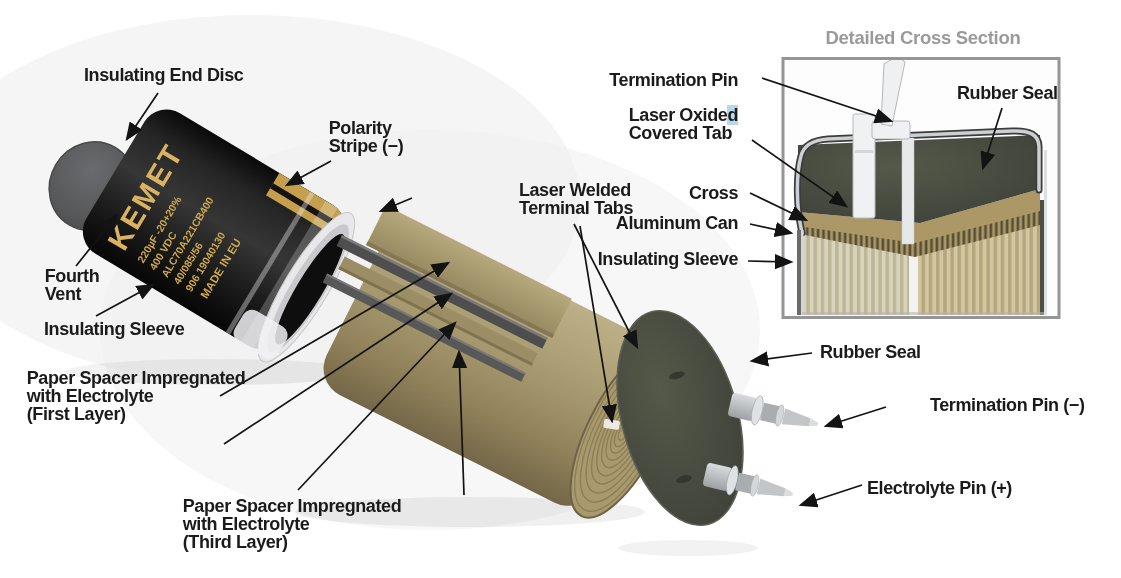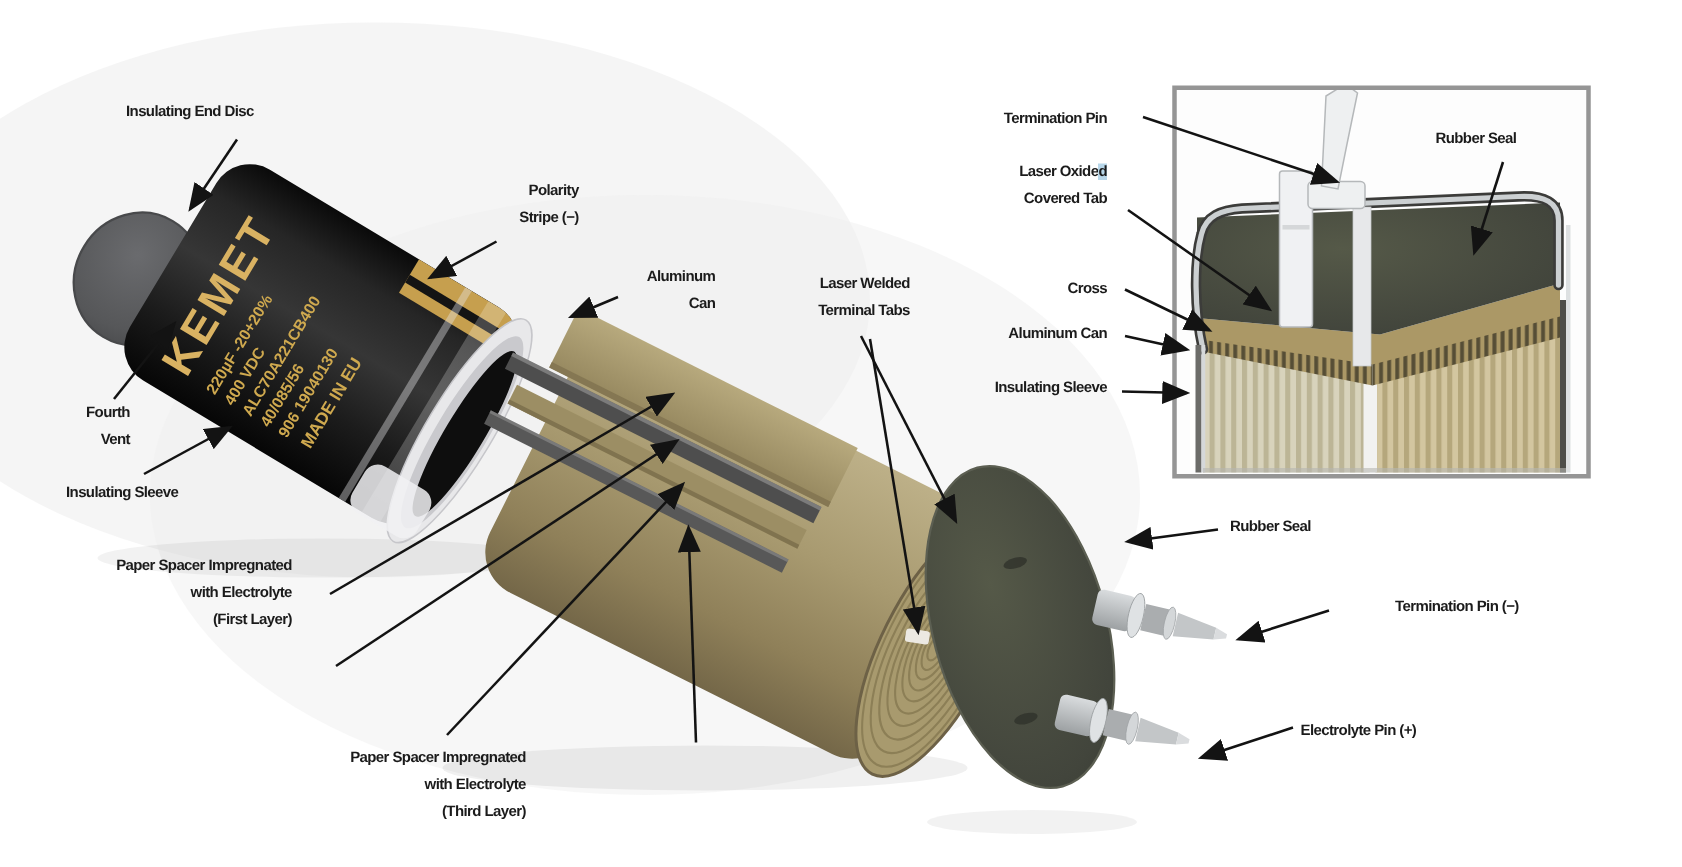--- a/index.html
+++ b/index.html
@@ -1,22 +1,22 @@
 <!DOCTYPE html>
 <html><head>
 <meta charset="utf-8">
 <style>
   html,body{margin:0;padding:0;background:#ffffff;}
   .stage{position:relative;width:1121px;height:578px;background:#ffffff;overflow:hidden;
          font-family:"Liberation Sans",sans-serif;}
   svg.art{position:absolute;left:0;top:0;}
-  .lbl{position:absolute;font-weight:700;font-size:10px;line-height:18px;color:#1b1b1b;
+  .lbl{position:absolute;font-weight:700;font-size:18px;line-height:18px;color:#1b1b1b;
        letter-spacing:-0.4px;white-space:pre-line;}
-  .c{text-align:right;transform:translateX(-50%);}
-  .r{text-align:right;}
+  .c{text-align:left;transform:translateX(-50%);}
+  .r{text-align:left;}
   .hl{background:#b8d7ea;}
   .inset-title{position:absolute;font-weight:700;font-size:18.5px;color:#9a9a9a;
        letter-spacing:-0.3px;transform:translateX(-50%);white-space:nowrap;}
 </style>
 </head>
 <body>
 
 <div class="stage">
 
 <svg class="art" width="1121" height="578" viewBox="0 0 1121 578">
@@ -208,34 +208,33 @@
     <line x1="464" y1="495" x2="459" y2="352" marker-end="url(#ah)"></line>
   </g>
 </svg>
 
 <div class="lbl" style="left:84px;top:66px">Insulating End Disc</div>
 <div class="lbl c" style="left:72px;top:267px">Fourth
 Vent</div>
 <div class="lbl" style="left:44px;top:320px">Insulating Sleeve</div>
 <div class="lbl c" style="left:366px;top:119px">Polarity
 Stripe (−)</div>
-<div class="lbl c" style="left:454px;top:176px">Aluminum
-Can</div>
 <div class="lbl c" style="left:576px;top:181px">Laser Welded
 Terminal Tabs</div>
 <div class="lbl c" style="left:136px;top:369px">Paper Spacer Impregnated
 with Electrolyte
 (First Layer)</div>
 <div class="lbl c" style="left:292px;top:497px">Paper Spacer Impregnated
 with Electrolyte
 (Third Layer)</div>
 <div class="lbl" style="left:820px;top:343px">Rubber Seal</div>
 <div class="lbl" style="left:930px;top:396px">Termination Pin (−)</div>
 <div class="lbl" style="left:867px;top:479px">Electrolyte Pin (+)</div>
 
+<div class="inset-title" style="left:923px;top:27px">Detailed Cross Section</div>
 <div class="lbl r" style="right:383px;top:71px">Termination Pin</div>
 <div class="lbl r" style="right:383px;top:106px"><span>Laser Oxide</span><span class="hl">d</span>
 <div>Covered Tab</div></div>
 <div class="lbl r" style="right:383px;top:184px">Cross</div>
 <div class="lbl r" style="right:383px;top:214px">Aluminum Can</div>
 <div class="lbl r" style="right:383px;top:250px">Insulating Sleeve</div>
 <div class="lbl" style="left:957px;top:84px">Rubber Seal</div>
 
 </div>
 

